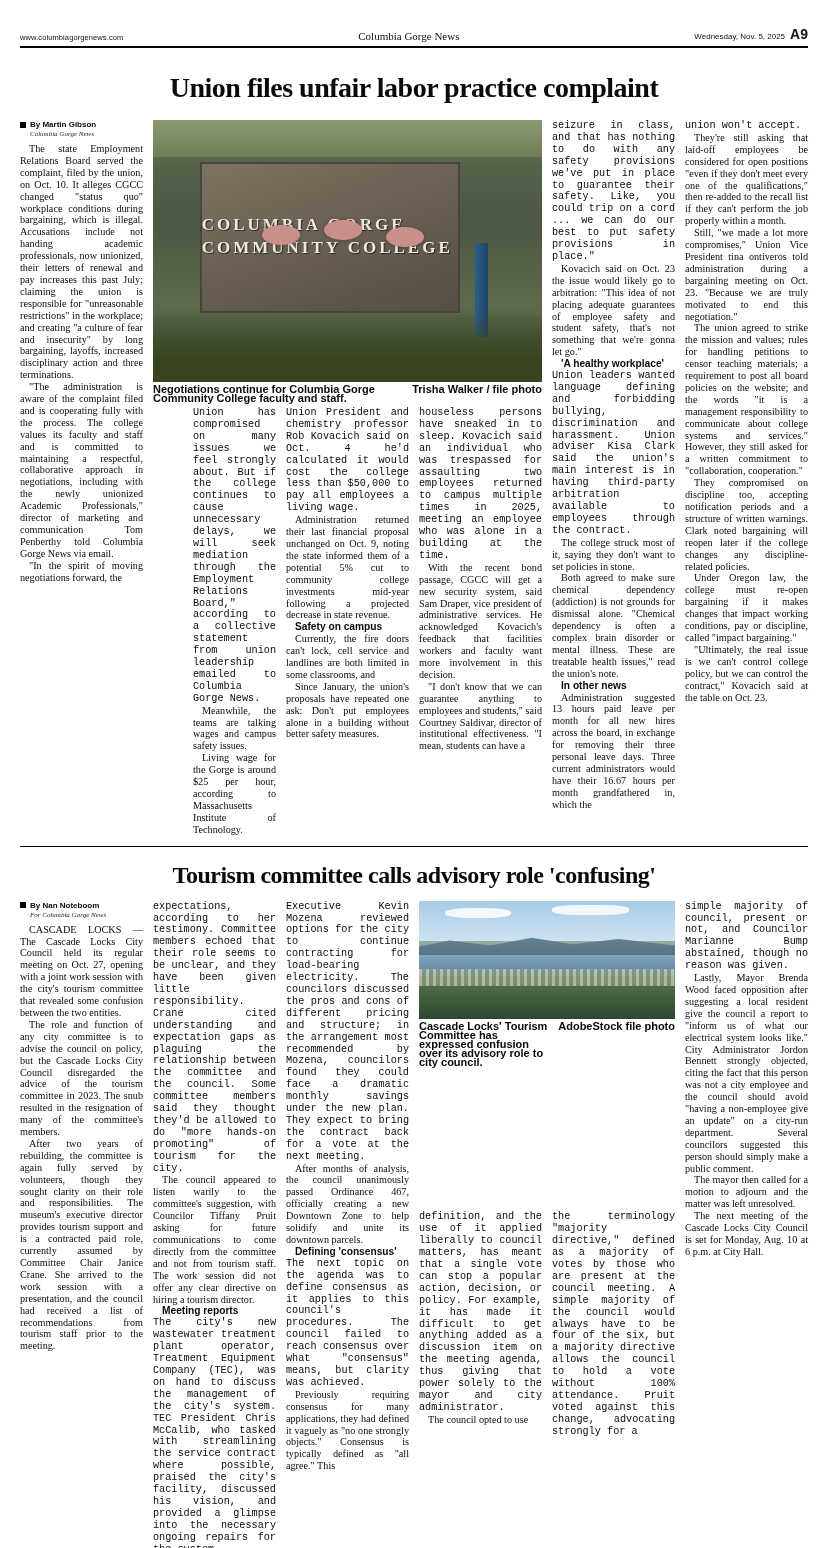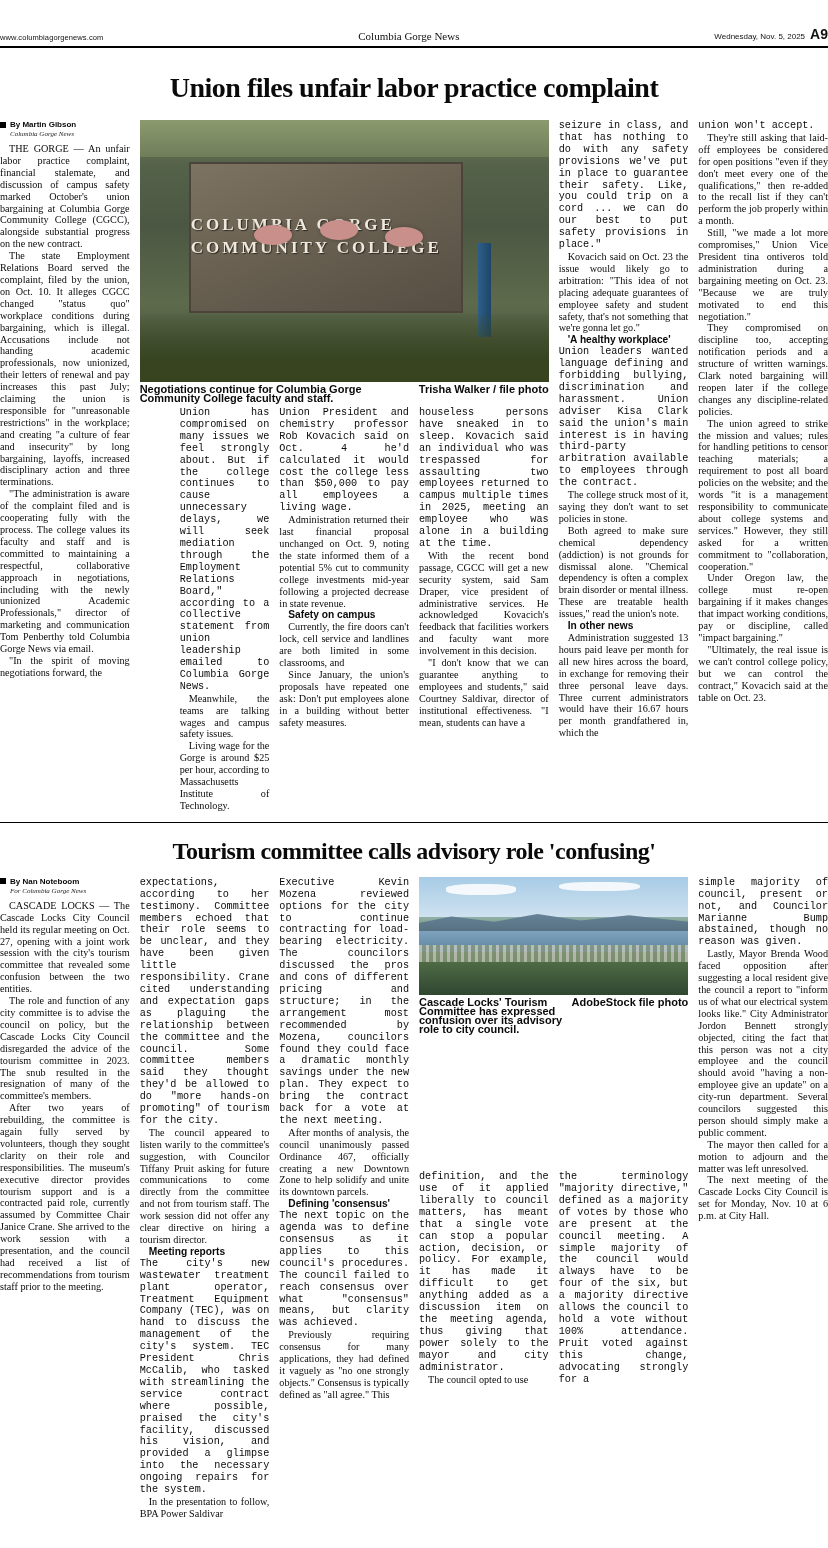--- a/index.html
+++ b/index.html
@@ -1,21 +1,21 @@
 <!DOCTYPE html>
 <html><head>
 <meta charset="utf-8">
 <style>
   html,body{margin:0;padding:0;}
   body{
     width:828px;height:1548px;background:#ffffff;
     font-family:"Liberation Serif", serif;
     color:#0a0a0a;overflow:hidden;position:relative;
   }
-  .page{width:828px;height:1384px;position:relative;box-sizing:border-box;padding:0 0;}
+  .page{width:828px;height:1384px;position:relative;box-sizing:border-box;padding:0 20px;}
 
   
   .masthead{display:flex;align-items:flex-end;justify-content:space-between;
             padding:26px 0 4px 0;font-family:"Liberation Sans",sans-serif;}
   .mh-url{font-size:7.5px;letter-spacing:.1px;color:#111;}
   .mh-center{font-size:11px;font-family:"Liberation Serif",serif;color:#111;}
   .mh-right{font-size:8px;color:#111;display:flex;align-items:baseline;gap:5px;}
   .mh-page{font-size:14px;font-weight:bold;}
   .mh-rule{border-bottom:2px solid #000;margin-bottom:0;}
 
@@ -146,21 +146,20 @@
         <span class="credit">Trisha Walker / file photo</span>
       </div>
     </div>
 
     <div class="col c1" style="grid-row:1 / span 2;">
       <div class="byline">
         <span class="byline-sq"></span>
         <span>By Martin Gibson</span>
       </div>
       <div class="byline-org">Columbia Gorge News</div>
-      <p>THE GORGE — An unfair labor practice complaint, financial stalemate, and discussion of campus safety marked October's union bargaining at Columbia Gorge Community College (CGCC), alongside substantial progress on the new contract.</p>
       <p>The state Employment Relations Board served the complaint, filed by the union, on Oct. 10. It alleges CGCC changed "status quo" workplace conditions during bargaining, which is illegal. Accusations include not handing academic professionals, now unionized, their letters of renewal and pay increases this past July; claiming the union is responsible for "unreasonable restrictions" in the workplace; and creating "a culture of fear and insecurity" by long bargaining, layoffs, increased disciplinary action and three terminations.</p>
       <p>"The administration is aware of the complaint filed and is cooperating fully with the process. The college values its faculty and staff and is committed to maintaining a respectful, collaborative approach in negotiations, including with the newly unionized Academic Professionals," director of marketing and communication Tom Penberthy told Columbia Gorge News via email.</p>
       <p>"In the spirit of moving negotiations forward, the</p>
     </div>
 
     <div class="col c2" style="grid-row:2;margin-left:40px;">
       <p class="noind">Union has compromised on many issues we feel strongly about. But if the college continues to cause unnecessary delays, we will seek mediation through the Employment Relations Board," according to a collective statement from union leadership emailed to Columbia Gorge News.</p>
       <p>Meanwhile, the teams are talking wages and campus safety issues.</p>
       <p>Living wage for the Gorge is around $25 per hour, according to Massachusetts Institute of Technology.</p>
     </div>
@@ -187,22 +186,22 @@
       <p>The college struck most of it, saying they don't want to set policies in stone.</p>
       <p>Both agreed to make sure chemical dependency (addiction) is not grounds for dismissal alone. "Chemical dependency is often a complex brain disorder or mental illness. These are treatable health issues," read the union's note.</p>
       <p class="subhead">In other news</p>
       <p>Administration suggested 13 hours paid leave per month for all new hires across the board, in exchange for removing their three personal leave days. Three current administrators would have their 16.67 hours per month grandfathered in, which the</p>
     </div>
 
     <div class="col c6" style="grid-row:1 / span 2;">
       <p class="noind">union won't accept.</p>
       <p>They're still asking that laid-off employees be considered for open positions "even if they don't meet every one of the qualifications," then re-added to the recall list if they can't perform the job properly within a month.</p>
       <p>Still, "we made a lot more compromises," Union Vice President tina ontiveros told administration  during a bargaining meeting on Oct. 23. "Because we are truly motivated to end this negotiation."</p>
+      <p>The union agreed to strike the mission and values; rules for handling petitions to censor teaching materials; a requirement to post all board policies on the website; and the words "it is a management responsibility to communicate about college systems and services." However, they still asked for a written commitment to "collaboration, cooperation."</p>
       <p>They compromised on discipline too, accepting notification periods and a structure of written warnings. Clark noted bargaining will reopen later if the college changes any discipline-related policies.</p>
-      <p>The union agreed to strike the mission and values; rules for handling petitions to censor teaching materials; a requirement to post all board policies on the website; and the words "it is a management responsibility to communicate about college systems and services." However, they still asked for a written commitment to "collaboration, cooperation."</p>
       <p>Under Oregon law, the college must re-open bargaining if it makes changes that impact working conditions, pay or discipline, called "impact bargaining."</p>
       <p>"Ultimately, the real issue is we can't control college policy, but we can control the contract," Kovacich said at the table on Oct. 23.</p>
     </div>
   </div>
 
   <div class="div-rule"></div>
 
   <h1 class="headline headline-2">Tourism committee calls advisory role 'confusing'</h1>
 
   <div class="art2">
@@ -256,21 +255,21 @@
     </div>
 
     <div class="col c5" style="grid-row:2;">
       <p class="noind">the terminology "majority directive," defined as a majority of votes by those who are present at the council meeting. A simple majority of the council would always have to be four of the six, but a majority directive allows the council to hold a vote without 100% attendance. Pruit voted against this change, advocating strongly for a</p>
     </div>
 
     <div class="col c6" style="grid-row:1 / span 2;">
       <p class="noind">simple majority of council, present or not, and Councilor Marianne Bump abstained, though no reason was given.</p>
       <p>Lastly, Mayor Brenda Wood faced opposition after suggesting a local resident give the council a report to "inform us of what our electrical system looks like." City Administrator Jordon Bennett strongly objected, citing the fact that this person was not a city employee and the council should avoid "having a non-employee give an update" on a city-run department. Several councilors suggested this person should simply make a public comment.</p>
       <p>The mayor then called for a motion to adjourn and the matter was left unresolved.</p>
-      <p>The next meeting of the Cascade Locks City Council is set for Monday, Nov. 10 at 6 p.m. at City Hall.</p>
+      <p>The next meeting of the Cascade Locks City Council is set for Monday, Aug. 10 at 6 p.m. at City Hall.</p>
     </div>
   </div>
 
   <div class="ads">
 
     
     
 
     
     

